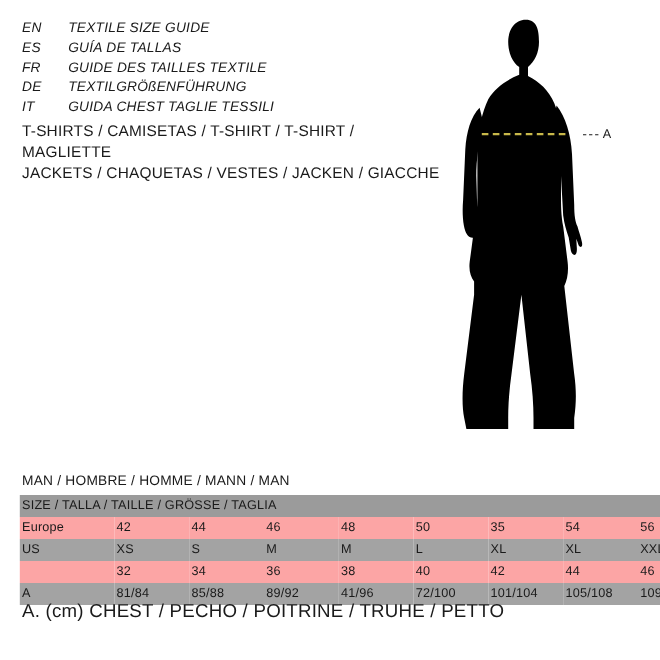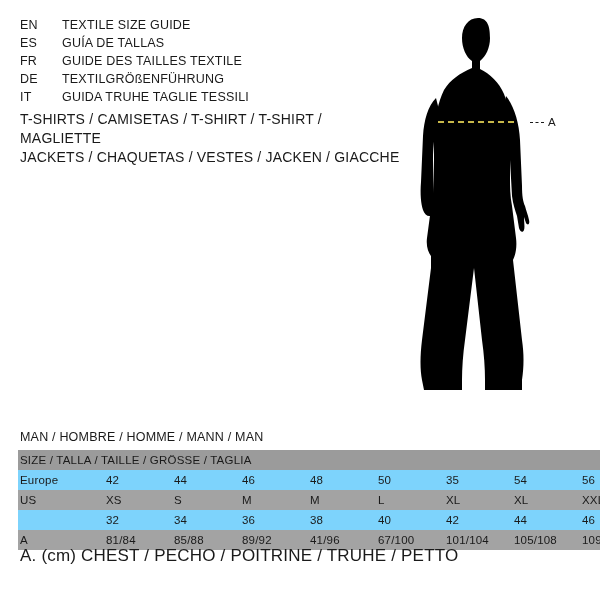--- a/index.html
+++ b/index.html
@@ -28,20 +28,21 @@
     top: 16px;
     width: 360px;
   }
   .lang-row {
     display: flex;
     align-items: baseline;
     font-size: 12.5px;
     letter-spacing: 0.2px;
     line-height: 18px;
     color: #1a1a1a;
+    font-style: italic;
   }
   .lang-code {
     width: 42px;
     flex: 0 0 42px;
   }
   .lang-text {
     flex: 1 1 auto;
   }
 
   
@@ -110,21 +111,21 @@
     padding: 4px 0 4px 2px;
     vertical-align: middle;
     letter-spacing: 0.2px;
     white-space: nowrap;
   }
   tr.row-header td {
     background: #9b9b9b;
     color: #1a1a1a;
     font-size: 11.5px;
   }
-  tr.row-light td { background: #7dd3fc; }
+  tr.row-light td { background: #fca5a5; }
   tr.row-dark td  { background: #a3a3a3; }
 
   col.c-label { width: 86px; }
   col.c-val   { width: 68px; }
 
   .footnote {
     position: absolute;
     left: 20px;
     top: 546px;
     font-size: 17px;
@@ -149,21 +150,21 @@
     <div class="lang-row">
       <span class="lang-code">FR</span>
       <span class="lang-text">GUIDE DES TAILLES TEXTILE</span>
     </div>
     <div class="lang-row">
       <span class="lang-code">DE</span>
       <span class="lang-text">TEXTILGRÖßENFÜHRUNG</span>
     </div>
     <div class="lang-row">
       <span class="lang-code">IT</span>
-      <span class="lang-text">GUIDA TRUHE TAGLIE TESSILI</span>
+      <span class="lang-text">GUIDA CHEST TAGLIE TESSILI</span>
     </div>
   </div>
 
   <div class="categories">
     <div class="category-line">T-SHIRTS / CAMISETAS / T-SHIRT / T-SHIRT / MAGLIETTE</div>
     <div class="category-line">JACKETS / CHAQUETAS / VESTES / JACKEN / GIACCHE</div>
   </div>
 
   <div class="figure-wrap">
     <svg class="figure-svg" width="200" height="400" viewBox="0 0 200 400" xmlns="http://www.w3.org/2000/svg">
@@ -232,21 +233,21 @@
           <td>42</td>
           <td>44</td>
           <td>46</td>
         </tr>
         <tr class="row-dark">
           <td>A</td>
           <td>81/84</td>
           <td>85/88</td>
           <td>89/92</td>
           <td>41/96</td>
-          <td>67/100</td>
+          <td>72/100</td>
           <td>101/104</td>
           <td>105/108</td>
           <td>109/112</td>
         </tr>
       </tbody>
     </table>
   </div>
 
   <div class="footnote">A. (cm) CHEST / PECHO / POITRINE / TRUHE / PETTO</div>
 

